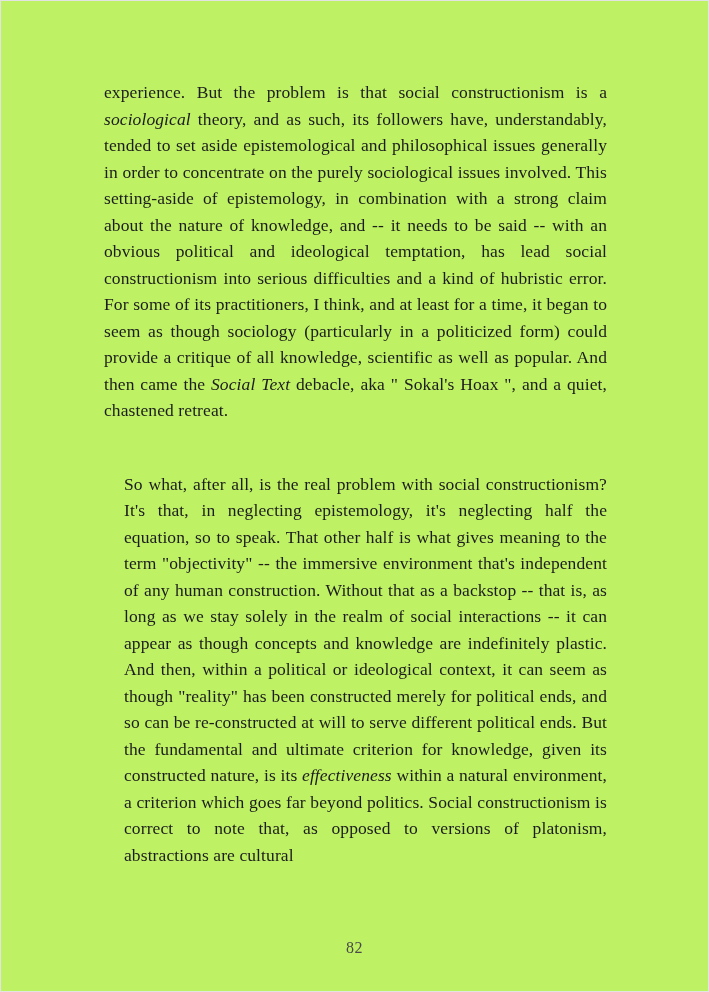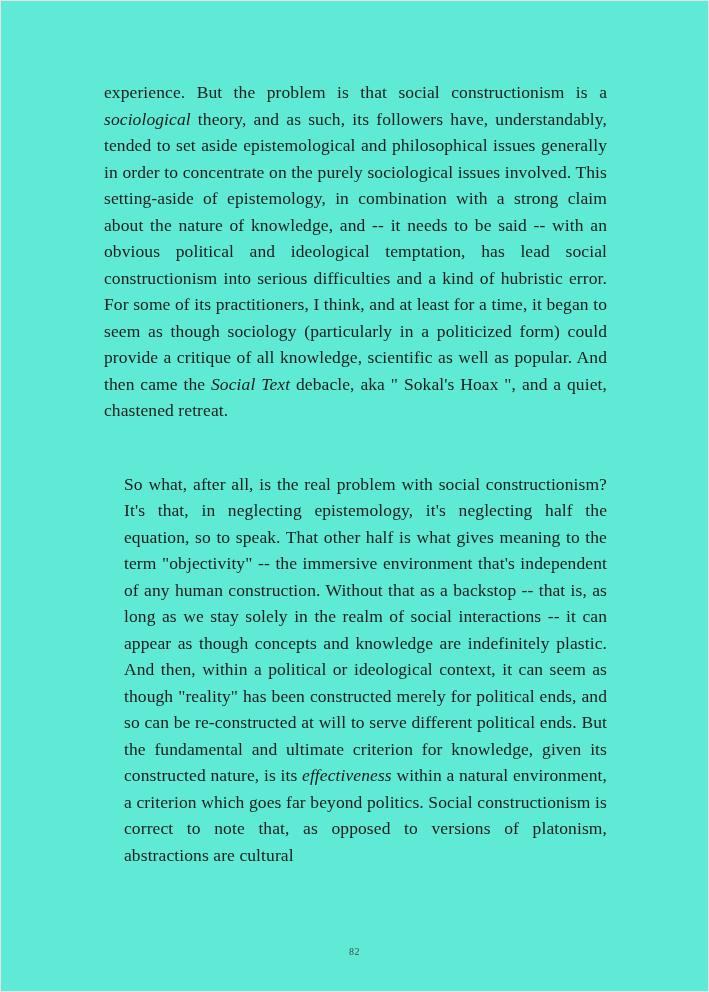--- a/index.html
+++ b/index.html
@@ -4,21 +4,21 @@
 <style>
   html, body {
     margin: 0;
     padding: 0;
     background: #ffffff;
   }
   .page {
     position: relative;
     width: 709px;
     height: 992px;
-    background: #5eead4;
+    background: #bef264;
     box-sizing: border-box;
     border: 1px solid #e3e3e3;
     overflow: hidden;
     font-family: "Liberation Serif", "DejaVu Serif", serif;
     color: #1c1c1c;
   }
   .text-body {
     position: absolute;
     top: 78px;
     left: 103px;
@@ -37,21 +37,21 @@
   }
   .italic {
     font-style: italic;
   }
   .page-number {
     position: absolute;
     bottom: 34px;
     left: 0;
     width: 100%;
     text-align: center;
-    font-size: 10px;
+    font-size: 16px;
     color: #4a4a4a;
     letter-spacing: 0.5px;
   }
 </style>
 </head>
 <body>
 
 <div class="page">
   <div class="text-body">
       <p class="para"><span>experience. But the problem is that social constructionism is a </span><span class="italic">sociological</span><span> theory, and as such, its followers have, understandably, tended to set aside epistemological and philosophical issues generally in order to concentrate on the purely sociological issues involved. This setting-aside of epistemology, in combination with a strong claim about the nature of knowledge, and -- it needs to be said -- with an obvious political and ideological temptation, has lead social constructionism into serious difficulties and a kind of hubristic error. For some of its practitioners, I think, and at least for a time, it began to seem as though sociology (particularly in a politicized form) could provide a critique of all knowledge, scientific as well as popular. And then came the </span><span class="italic">Social Text</span><span> debacle, aka " Sokal's Hoax ", and a quiet, chastened retreat.</span></p>

